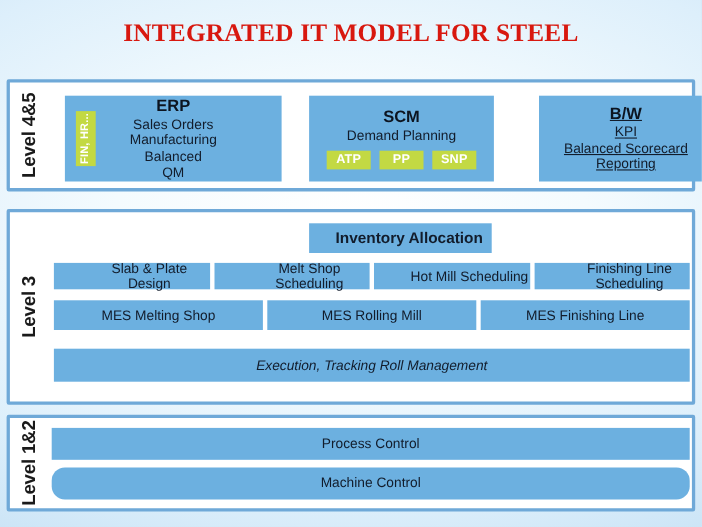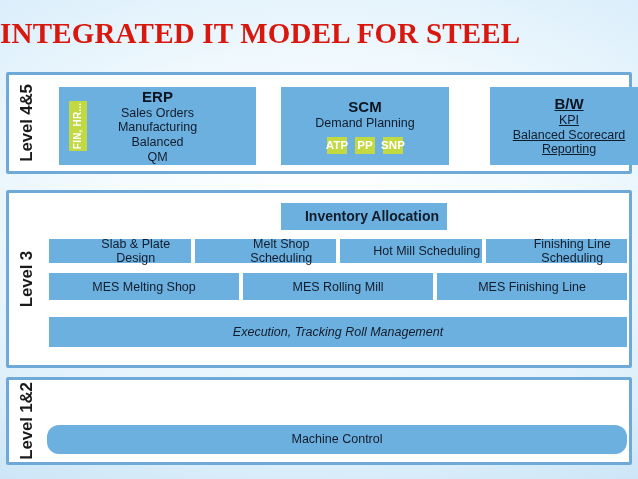--- a/index.html
+++ b/index.html
@@ -19,24 +19,24 @@
     left: 0; top: 0;
     width: 638px; height: 479px;
     background: radial-gradient(ellipse 130% 95% at 50% 42%, #ffffff 0%, #f4fbfe 26%, #ddeffb 56%, #c2dff4 82%, #aed4f0 100%);
   }
 
   
   .title {
     position: absolute;
     left: 0; top: 17px;
     width: 638px;
-    text-align: left;
+    text-align: center;
     font-family: "Liberation Serif", serif;
     font-weight: bold;
-    font-size: 29px;
+    font-size: 23px;
     color: #d8180f;
     letter-spacing: 0.2px;
     white-space: nowrap;
   }
 
   
   .panel {
     position: absolute;
     box-sizing: border-box;
     background: #ffffff;
@@ -116,21 +116,21 @@
     transform: rotate(-90deg);
     white-space: nowrap;
     display: block;
   }
   .tag-row {
     display: flex;
     gap: 8px;
     margin-top: 7px;
   }
   .tag-row .tag {
-    width: 20px;
+    width: 40px;
     height: 17px;
     font-size: 11.5px;
     letter-spacing: 0.2px;
   }
 
   
   #inv-alloc {
     left: 272px; top: 10px; width: 166px; height: 27px;
     font-weight: bold; font-size: 14px; padding-left: 16px;
   }
@@ -230,16 +230,17 @@
 
     <div class="bbox" id="exec-bar">Execution, Tracking Roll Management</div>
   </div>
 
   <div class="panel" id="panel-l12">
 
     <div class="level-label">
       <span>Level 1&amp;2</span>
     </div>
 
+    <div class="bbox" id="proc-ctrl">Process Control</div>
     <div class="bbox" id="mach-ctrl">Machine Control</div>
   </div>
 
 </div>
 
 </body></html>

